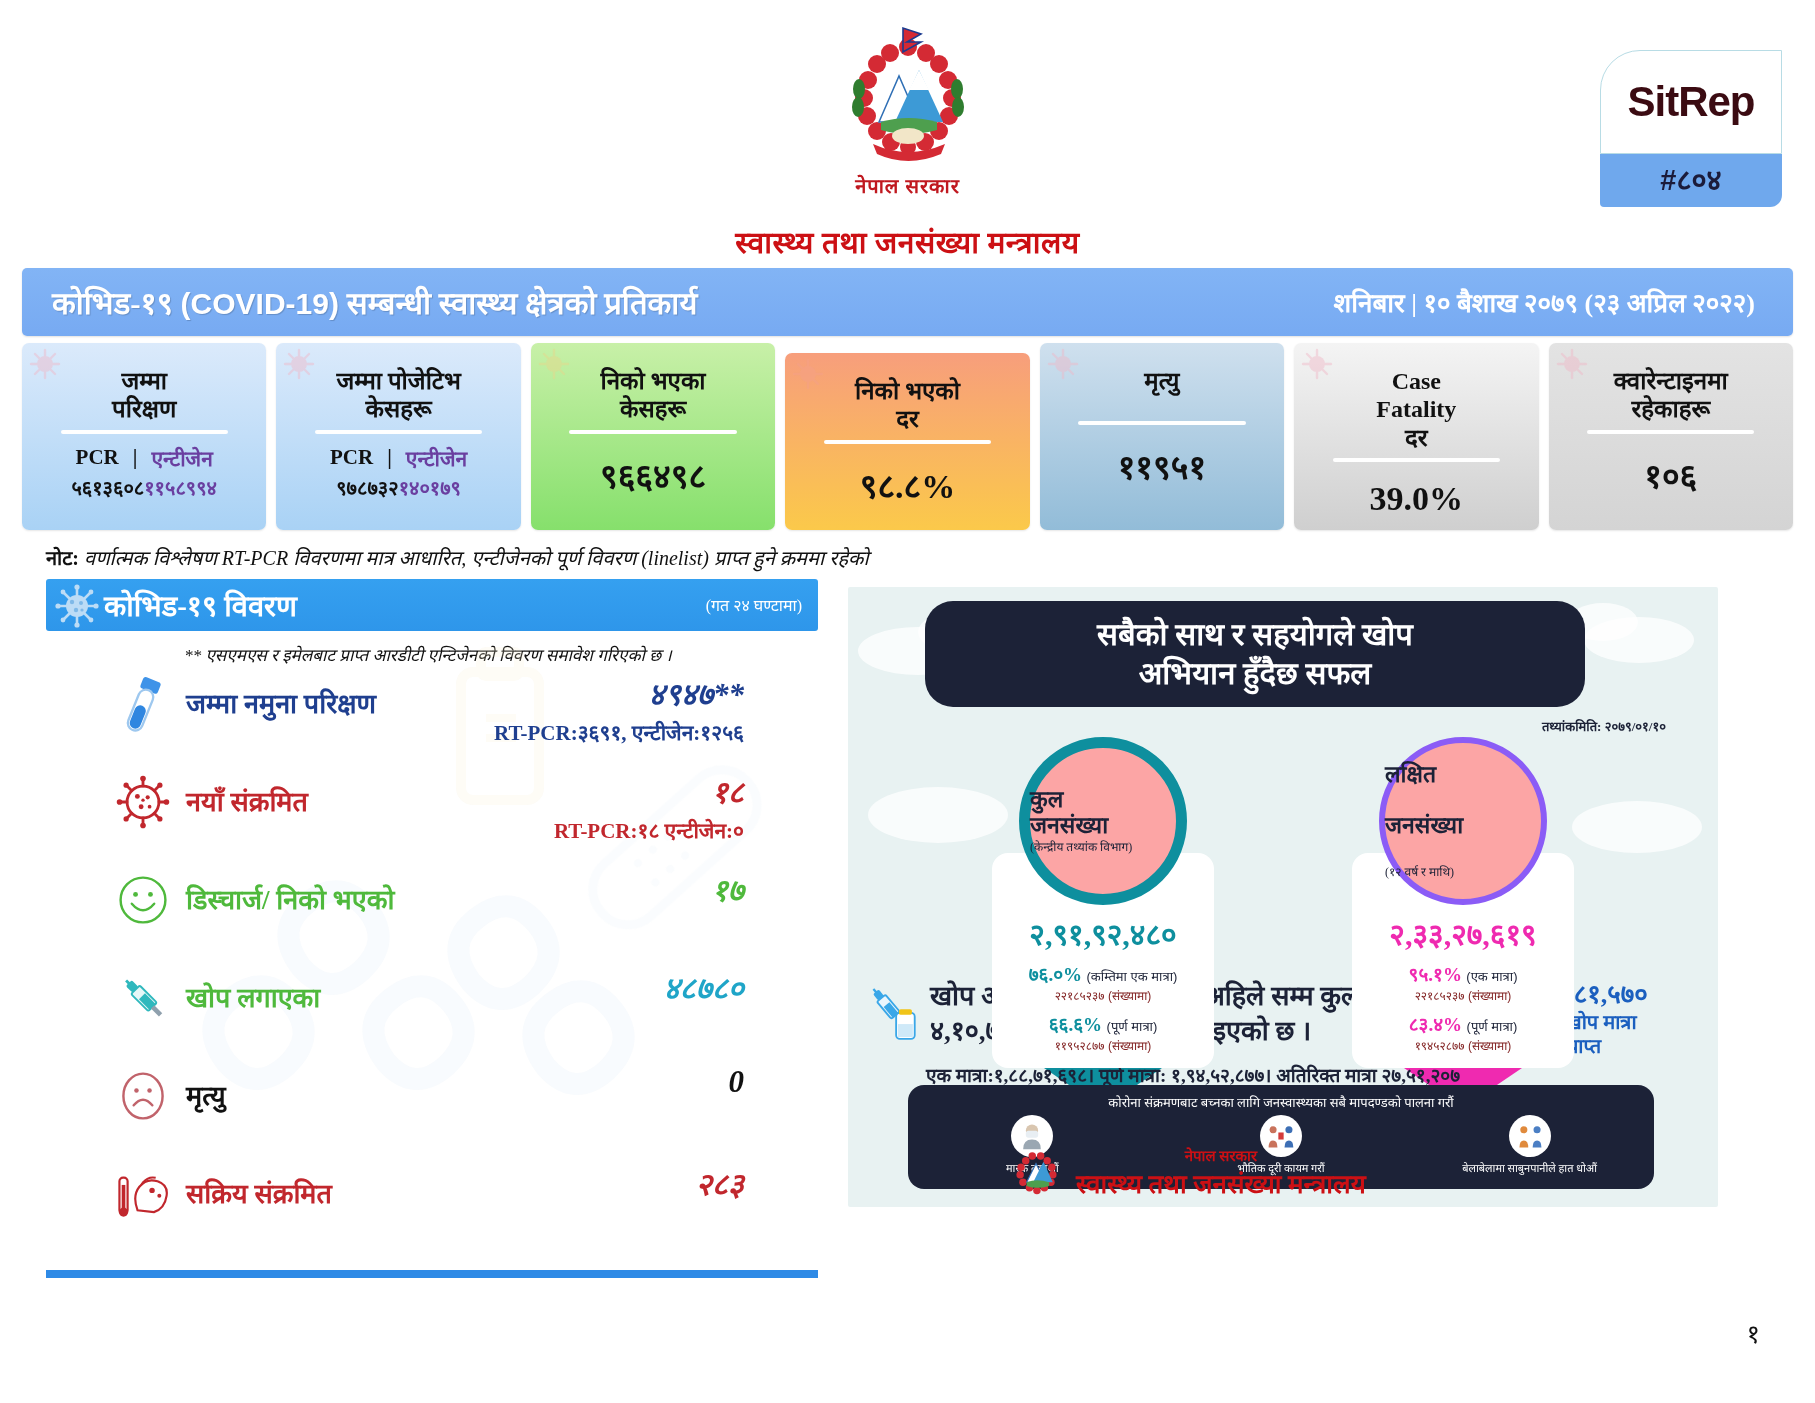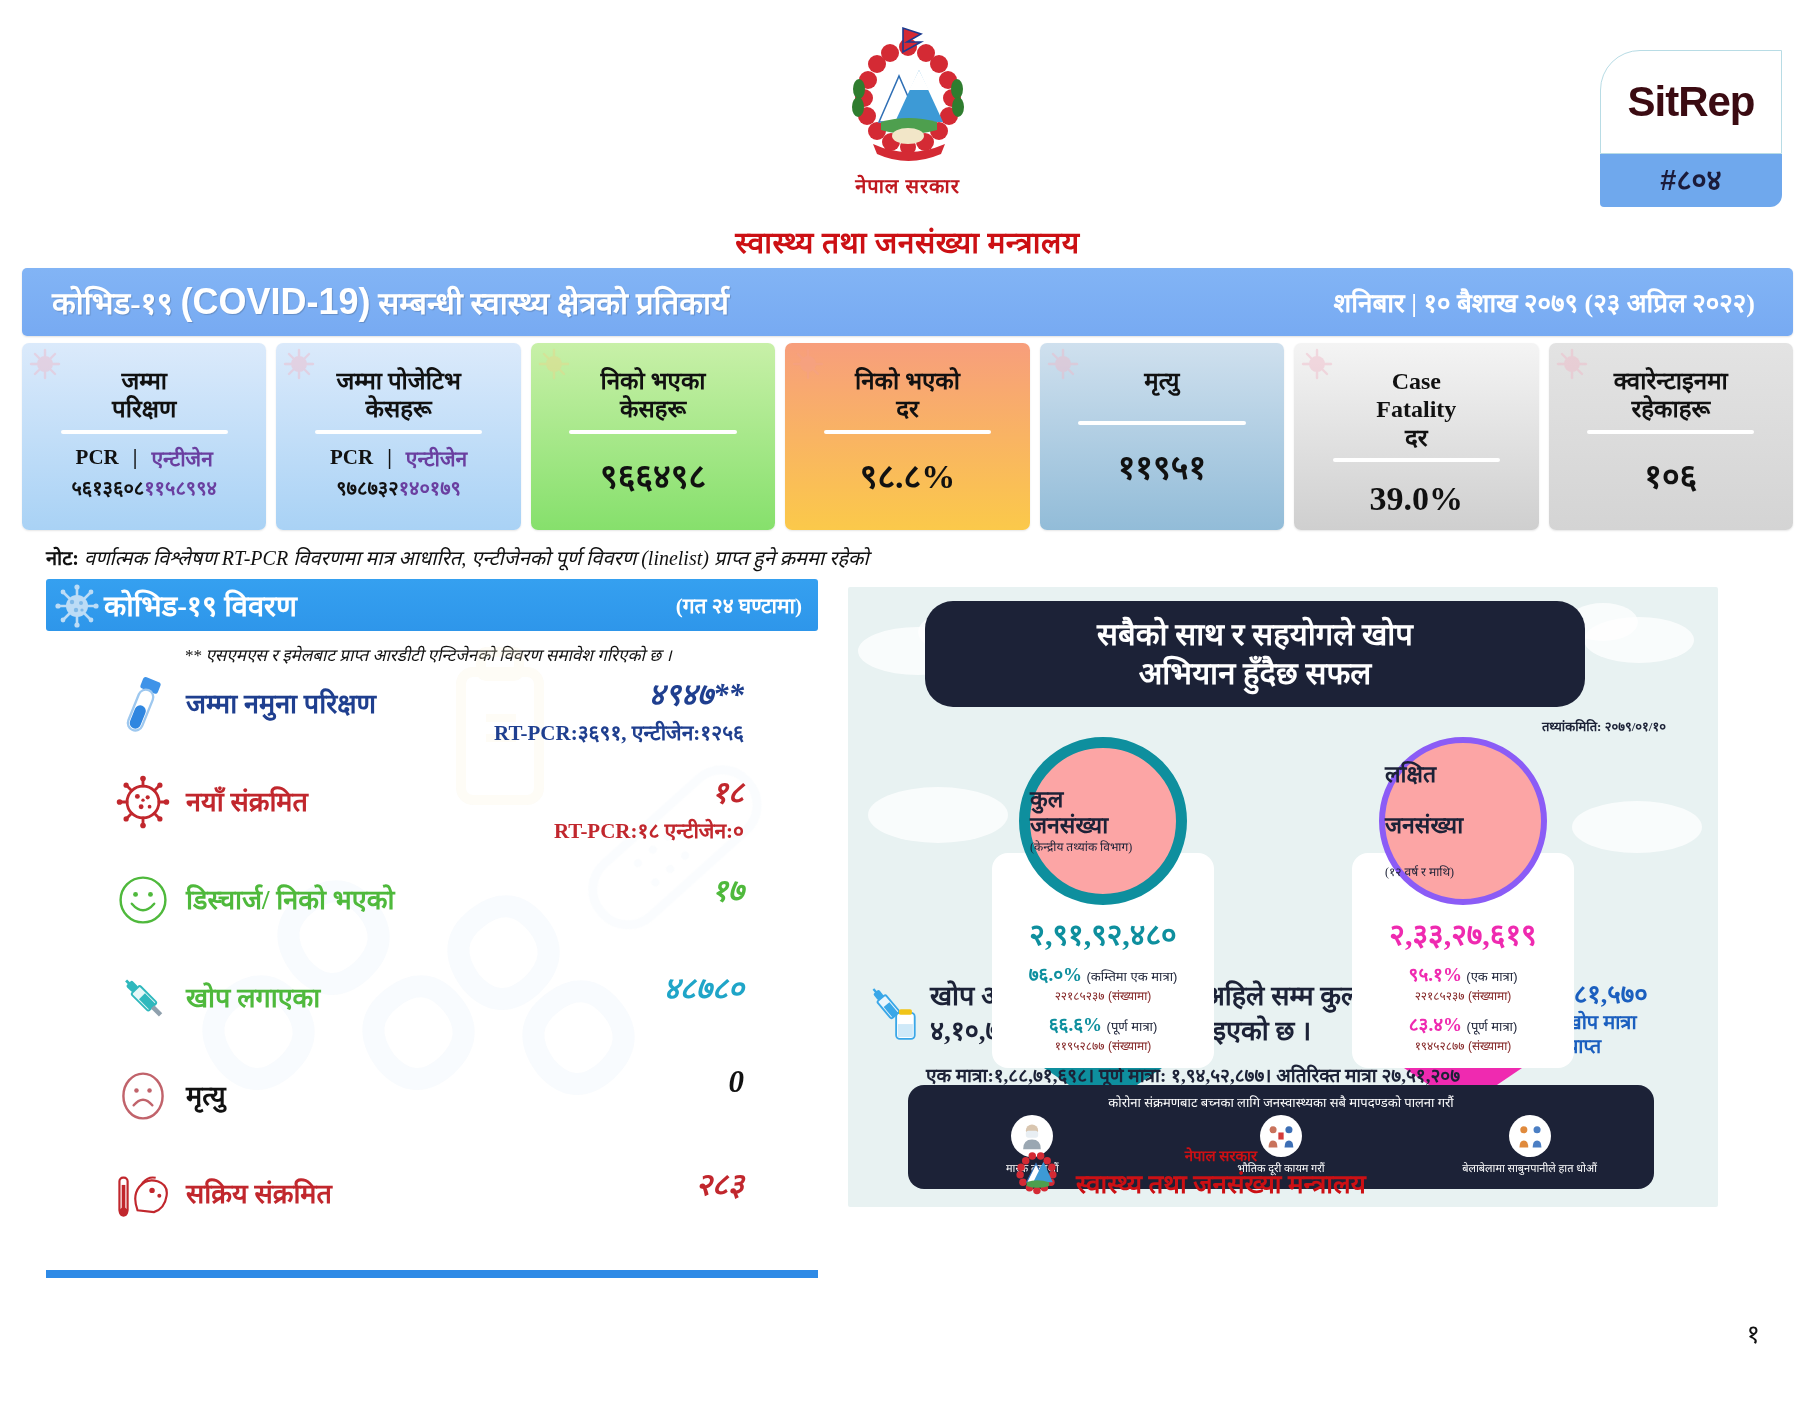--- a/index.html
+++ b/index.html
@@ -61,21 +61,21 @@
     height: 68px;
     display: flex; align-items: center; justify-content: space-between;
     padding: 0 30px;
     box-shadow: 0 1px 2px rgba(0,0,0,0.12);
   }
   .banner-title {
     color: #ffffff; font-size: 31px; font-weight: bold;
     font-family: "Liberation Serif", serif;
     text-shadow: 1px 1px 1px rgba(0,0,0,0.18);
   }
-  .banner-title .en { font-family: "Liberation Sans", sans-serif; font-size: 36px; }
+  .banner-title .en { font-family: "Liberation Sans", sans-serif; font-size: 30px; }
   .banner-date {
     color: #ffffff; font-size: 26px; font-weight: bold;
     font-family: "Liberation Serif", serif;
     padding-right: 8px;
   }
 
   
   .cards {
     display: flex; gap: 10px;
     margin: 7px 22px 0 22px;
@@ -116,21 +116,21 @@
     font-size: 20px; font-weight: bold; color: #111; margin-top: 2px;
   }
   .card-vals .antigen { color: #6a3fa0; }
   .card-big {
     font-family: "Liberation Serif", serif;
     font-size: 34px; font-weight: bold; color: #111;
     margin-top: 8px;
   }
   .c-blue  { background: linear-gradient(180deg,#dbeafb 0%,#a9d2f5 100%); }
   .c-green { background: linear-gradient(180deg,#c8f0a8 0%,#86e06c 100%); }
-  .c-orange{ background: linear-gradient(180deg,#f79e7c 0%,#fbc94a 100%); }
+  .c-orange{ background: linear-gradient(180deg,#f79e7c 0%,#fbc94a 100%); margin-top: 10px; }
   .c-steel { background: linear-gradient(180deg,#cfe0ee 0%,#92bcd8 100%); }
   .c-gray  { background: linear-gradient(180deg,#f4f4f4 0%,#cfcfcf 100%); }
   .c-gray2 { background: linear-gradient(180deg,#e3e3e3 0%,#d4d4d4 100%); }
 
   
   .note {
     margin: 14px 0 0 46px;
     font-family: "Liberation Serif", serif;
     font-size: 20px; color: #111;
   }
@@ -152,23 +152,22 @@
   }
   .panel-head .corona {
     position: absolute; left: 8px; top: 4px;
     width: 46px; height: 46px;
   }
   .panel-head-title {
     color: #ffffff; font-size: 29px; font-weight: bold;
     font-family: "Liberation Serif", serif;
   }
   .panel-head-sub {
-    color: #ffffff; font-size: 21px;
-    font-family: "Liberation Serif", serif;
-    font-weight: bold;
+    color: #ffffff; font-size: 16px;
+    font-family: "Liberation Serif", serif;
   }
 
   .panel-note {
     text-align: center; width: 772px;
     font-family: "Liberation Serif", serif;
     font-size: 17px; font-style: italic; color: #111;
     margin-top: 12px; padding-right: 8px;
   }
 
   .rows { position: relative; width: 772px; margin-top: 6px; }

